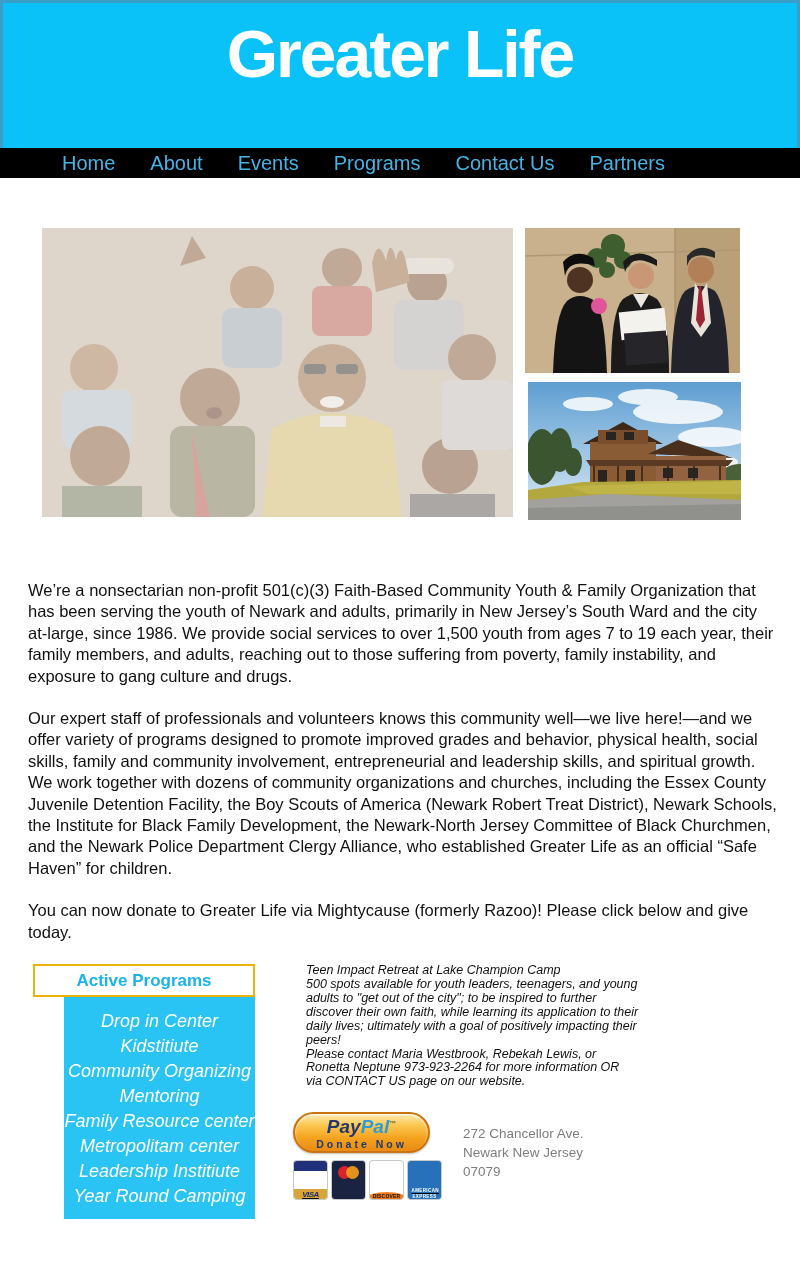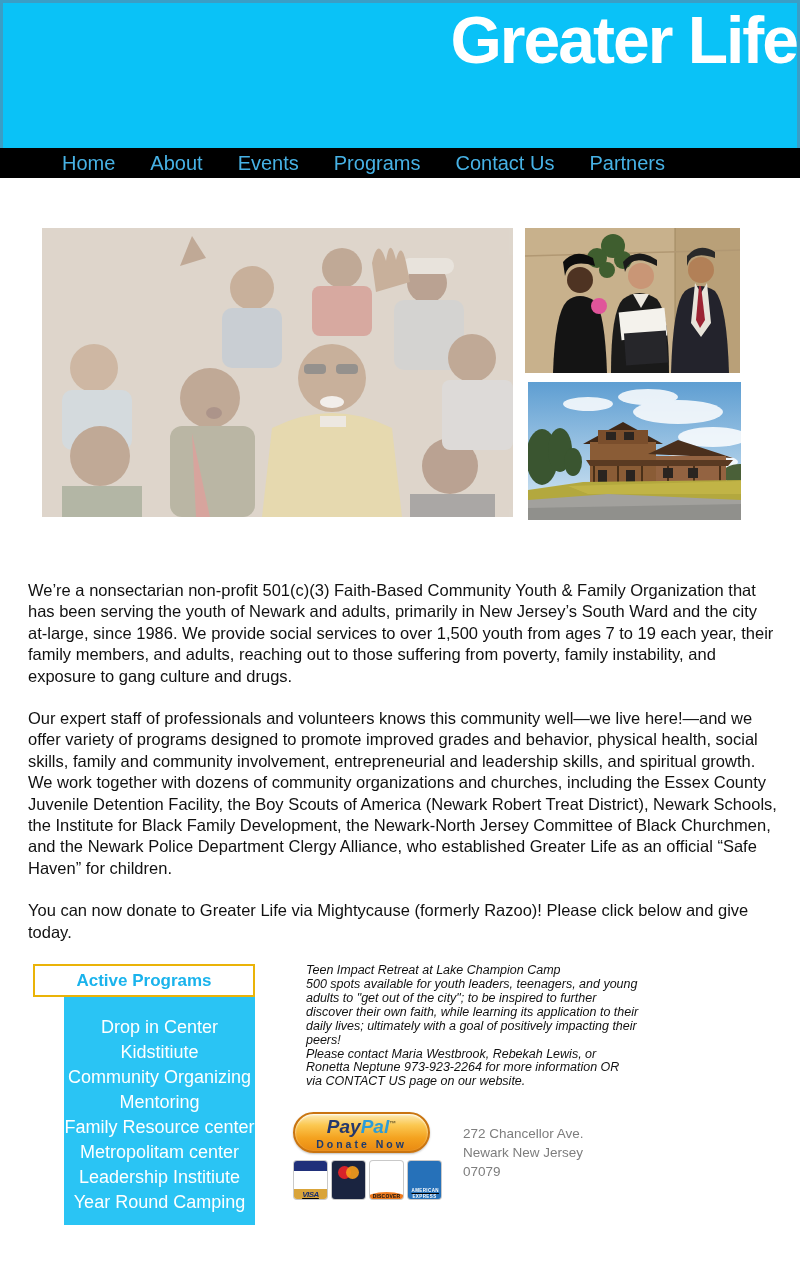--- a/index.html
+++ b/index.html
@@ -16,21 +16,21 @@
   .site-header {
     width: 800px; height: 148px;
     background: #0ac2f7;
     border-top: 3px solid #3a9ec6;
     border-left: 3px solid #3a9ec6;
     border-right: 3px solid #3a9ec6;
     text-align: center;
   }
   .title-line1 {
     font-size: 66px; font-weight: 800; color: #ffffff;
-    letter-spacing: -2px; line-height: 1; padding-top: 4px; text-align: right;
+    letter-spacing: -2px; line-height: 1; padding-top: 18px;
   }
   .title-line2 {
     font-size: 44px; font-weight: 800; color: #000000;
     letter-spacing: -1px; line-height: 1; margin-top: 3px;
   }
 
   
   .nav-bar {
     width: 800px; height: 30px;
     background: #000000;
@@ -61,22 +61,22 @@
   .bottom { display: flex; margin-top: 17px; }
 
   .programs { margin-left: 33px; width: 222px; flex-shrink: 0; }
   .programs-header {
     background: #ffffff; border: 2px solid #eab308;
     color: #1ab3ec; font-weight: bold; font-size: 17px;
     text-align: center; padding: 6px 0; line-height: 1;
   }
   .programs-body {
     background: #2ac4f4; color: #ffffff;
-    font-size: 18px; text-align: center;
-    padding: 18px 0 10px 0;
+    font-style: italic; font-size: 18px; text-align: center;
+    padding: 12px 0 10px 0;
     margin-left: 31px;
   }
   .program-item { line-height: 25px; }
 
   .events-col { margin-left: 38px; width: 350px; }
   .events-title {
     font-style: italic; font-size: 21px; color: #000000;
     width: 330px; text-align: center; margin: 2px 0 6px 0;
   }
   .events-body {

